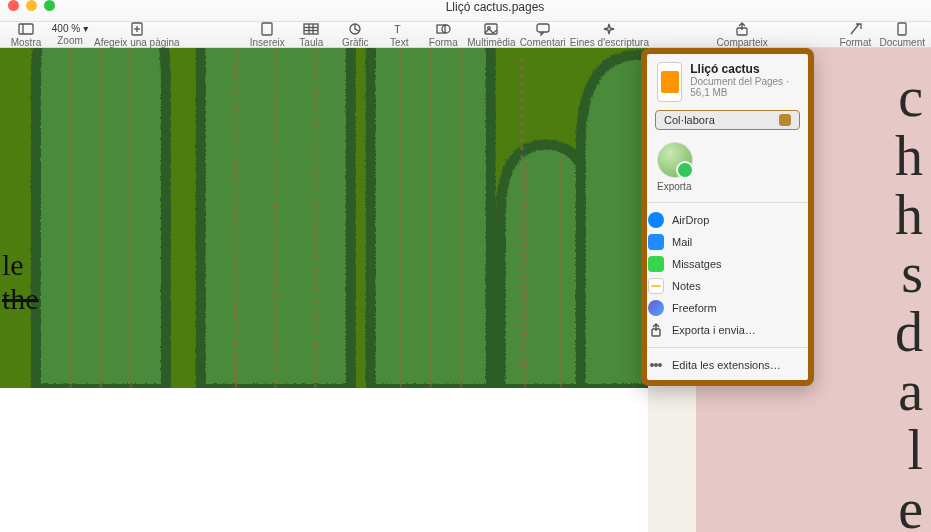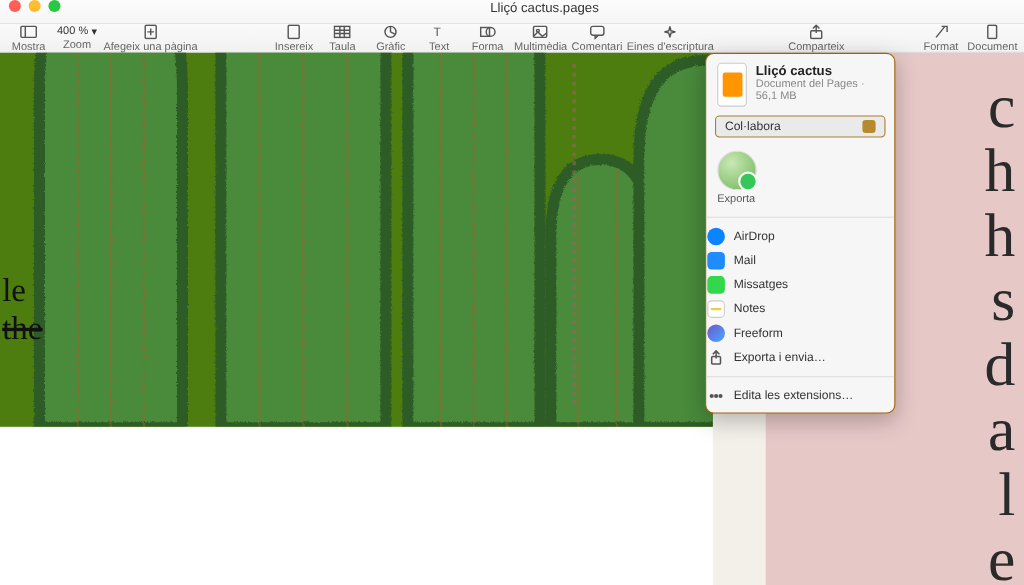--- a/index.html
+++ b/index.html
@@ -11,35 +11,35 @@
 .light.r { background: #ff5f57; }
 .light.y { background: #febc2e; }
 .light.g { background: #28c840; }
 .doc-title { flex: 1; text-align: center; font-size: 12px; color: #333; }
 
 .toolbar { height: 26px; background: linear-gradient(#fafafa,#f1f1f1); border-bottom: 1px solid #d8d8d8; display: flex; align-items: center; padding: 0 6px; gap: 4px; }
 .tb-btn { display: flex; flex-direction: column; align-items: center; justify-content: center; min-width: 40px; cursor: pointer; }
 .tb-icon { width: 18px; height: 14px; color: #555; display: flex; align-items: center; justify-content: center; }
 .tb-icon svg { width: 16px; height: 14px; fill: none; stroke: #555; stroke-width: 1.3; }
 .tb-label { font-size: 10px; color: #666; margin-top: 1px; }
-.tb-zoom { font-size: 10px; color: #333; display: flex; align-items: center; gap: 3px; }
+.tb-zoom { font-size: 10px; color: #333; display: flex; align-items: flex-end; gap: 3px; }
 .tb-spacer { flex: 1; }
 
 .canvas { position: relative; width: 931px; height: 484px; display: flex; }
 .page { background: #4d7c0f; width: 648px; height: 340px; position: relative; overflow: hidden; }
 .cactus { position: absolute; bottom: 0; }
 .cactus svg { display: block; }
 .annot { position: absolute; left: 2px; top: 200px; font-family: "Brush Script MT", cursive; font-size: 30px; color: #111; }
 .crossout { text-decoration: line-through; }
 
 .right-gap { width: 48px; background: #f3efe9; }
 .right-pink { flex: 1; background: #e6c8c7; position: relative; padding: 20px 6px; }
 .big-letters { font-family: Georgia, serif; font-size: 56px; color: #2a2a2a; line-height: 1.05; letter-spacing: 2px; text-align: right; }
 
-.share-pop { position: absolute; left: 641px; top: 48px; width: 173px; background: #f6f6f6; border: 1px solid #a16207; border-radius: 8px; box-shadow: 0 6px 20px rgba(0,0,0,.25); font-size: 12px; overflow: hidden; }
+.share-pop { position: absolute; left: 641px; top: 48px; width: 173px; background: #f6f6f6; border: 6px solid #a16207; border-radius: 8px; box-shadow: 0 6px 20px rgba(0,0,0,.25); font-size: 12px; overflow: hidden; }
 .pop-header { display: flex; align-items: flex-start; gap: 8px; padding: 8px 10px 6px; }
 .pop-doc-icon { width: 32px; height: 40px; background: #fff; border: 1px solid #ccc; border-radius: 4px; display: flex; align-items: center; justify-content: center; }
 .pop-doc-icon::after { content: ""; width: 18px; height: 22px; background: #ff9500; border-radius: 2px; }
 .pop-title { font-weight: 600; font-size: 12px; color: #222; }
 .pop-sub { font-size: 10px; color: #888; }
 .pop-select { margin: 2px 8px 6px; background: #eaeaea; border: 1px solid #a8802e; border-radius: 4px; padding: 3px 8px; display: flex; align-items: center; justify-content: space-between; font-size: 11px; color: #333; cursor: pointer; }
 .pop-select .chev { width: 12px; height: 12px; background: #b88a2e; border-radius: 3px; }
 .pop-contact { padding: 6px 10px 8px; display: flex; flex-direction: column; align-items: flex-start; gap: 3px; }
 .avatar { width: 36px; height: 36px; border-radius: 50%; background: radial-gradient(circle at 35% 30%, #c9e8b5, #6fb556); position: relative; border: 1px solid #ddd; }
 .avatar::after { content: ""; position: absolute; right: -2px; bottom: -2px; width: 14px; height: 14px; border-radius: 50%; background: #34c759; border: 2px solid #f6f6f6; }

